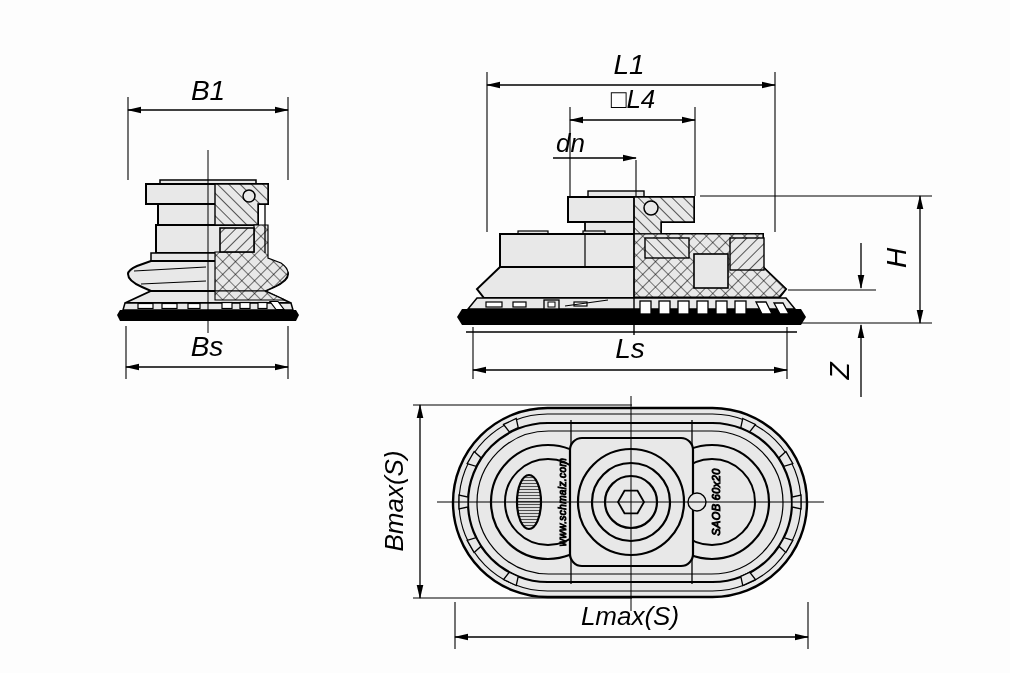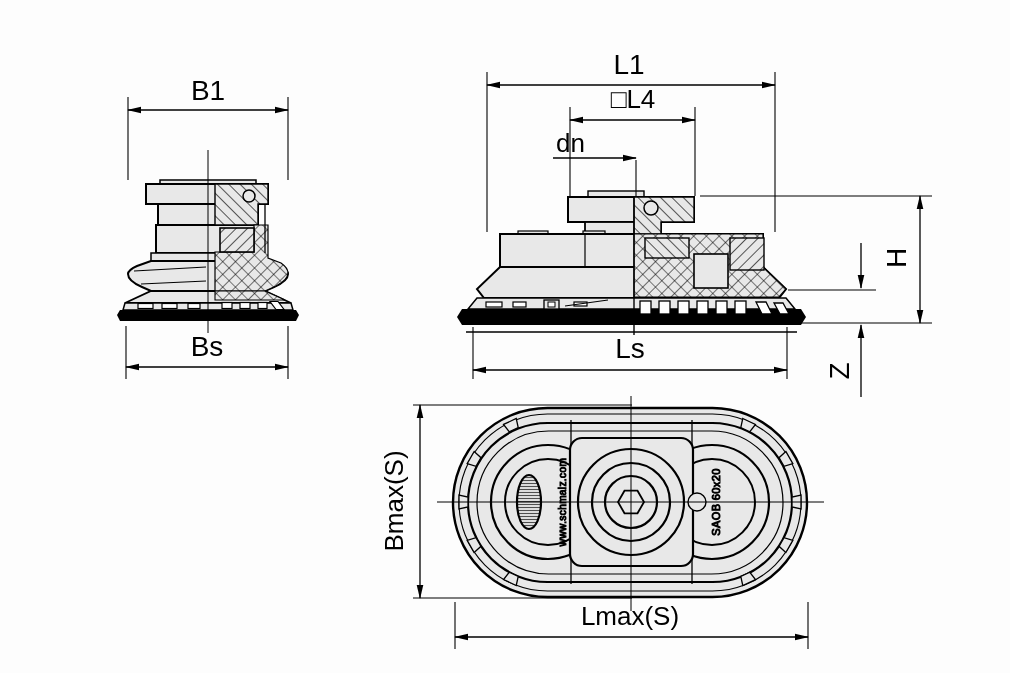--- a/index.html
+++ b/index.html
@@ -1,17 +1,17 @@
 <!DOCTYPE html>
 <html><head>
 <meta charset="utf-8">
 <style>
   html,body{margin:0;padding:0;background:#ffffff;}
   .canvas{position:relative;width:1010px;height:673px;background:#fdfdfd;overflow:hidden;
-          font-family:"Liberation Sans", sans-serif;}
+          font-family:"Liberation Sans", sans-serif;font-style:italic;}
   svg{display:block;}
   .dimtxt{font-family:"Liberation Sans", sans-serif;fill:#000;}
   .marktxt{font-family:"Liberation Sans", sans-serif;fill:#111;letter-spacing:.4px;}
 </style>
 </head>
 <body>
 
 <div class="canvas">
 <svg width="1010" height="673" viewBox="0 0 1010 673">
   <defs>

